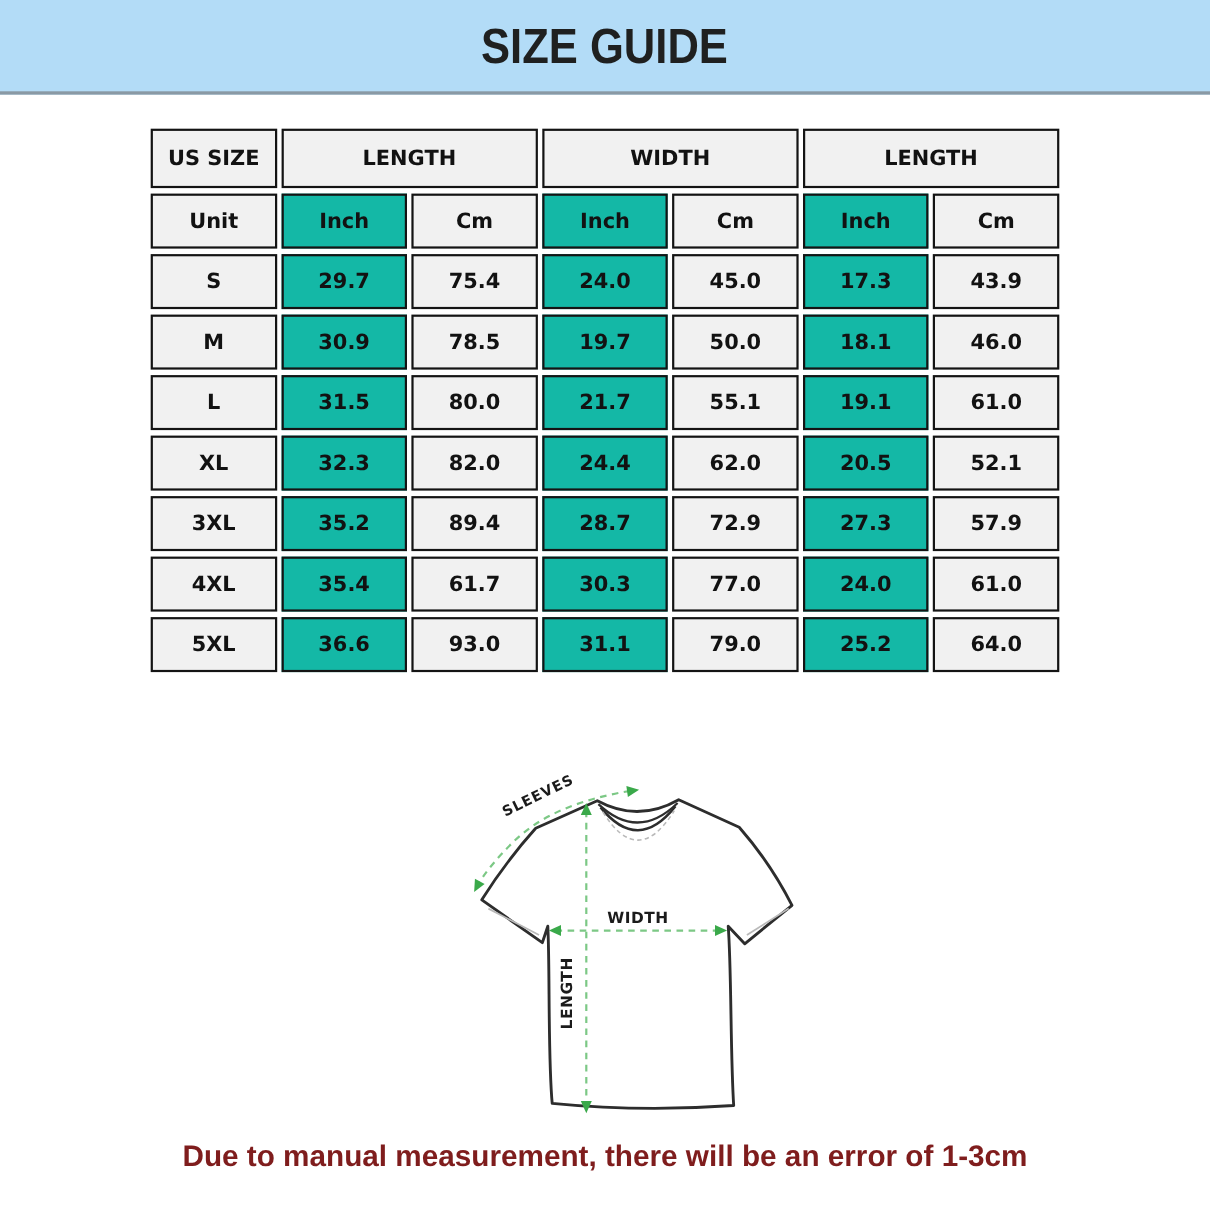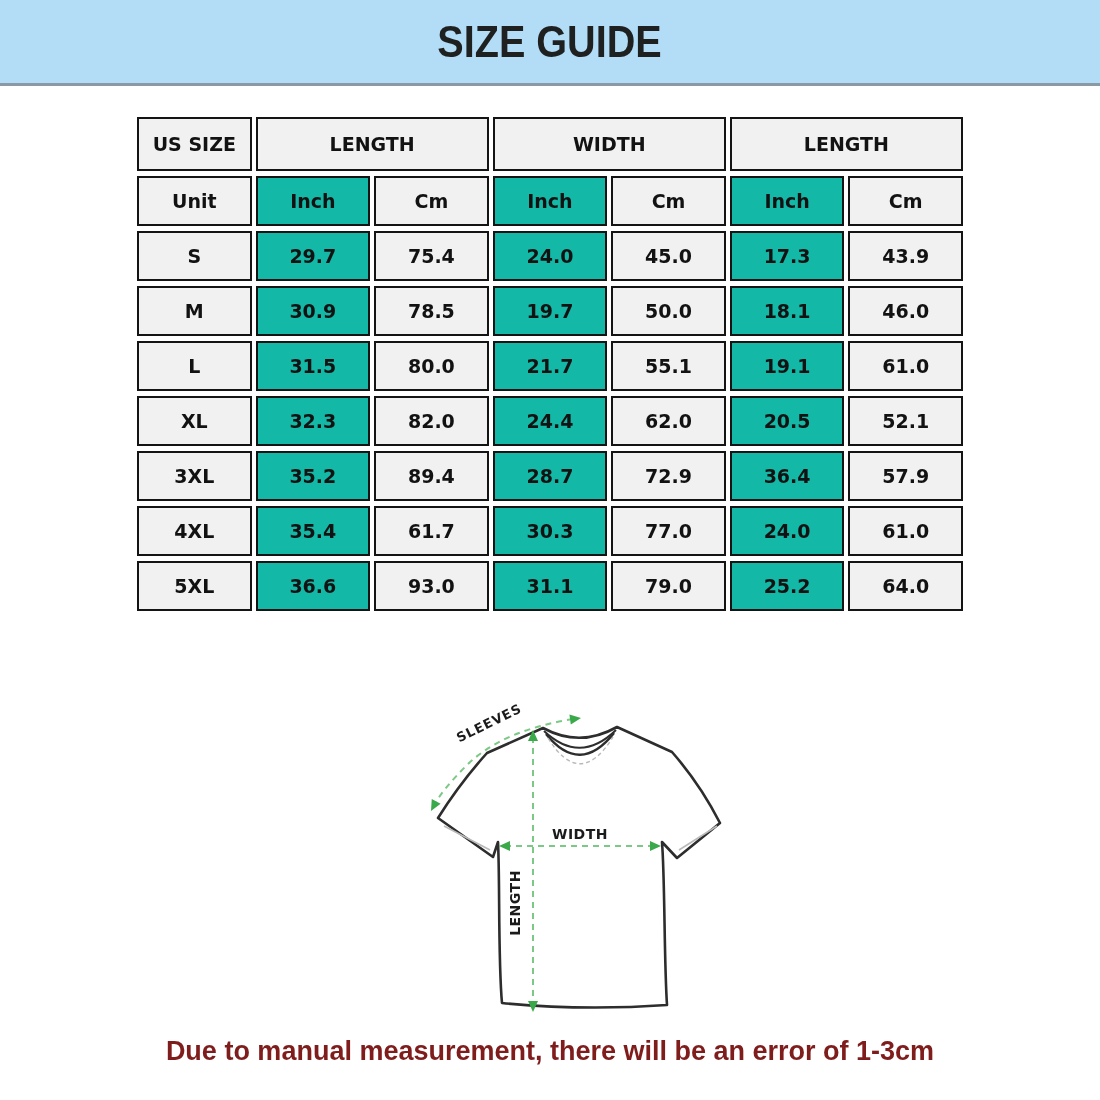--- a/index.html
+++ b/index.html
@@ -113,21 +113,21 @@
       <td class="bg-gray">62.0</td>
       <td class="bg-white">20.5</td>
       <td class="bg-gray">52.1</td>
     </tr>
     <tr>
       <td class="bg-gray">3XL</td>
       <td class="bg-white">35.2</td>
       <td class="bg-gray">89.4</td>
       <td class="bg-white">28.7</td>
       <td class="bg-gray">72.9</td>
-      <td class="bg-white">36.4</td>
+      <td class="bg-white">27.3</td>
       <td class="bg-gray">57.9</td>
     </tr>
     <tr>
       <td class="bg-gray">4XL</td>
       <td class="bg-white">35.4</td>
       <td class="bg-gray">61.7</td>
       <td class="bg-white">30.3</td>
       <td class="bg-gray">77.0</td>
       <td class="bg-white">24.0</td>
       <td class="bg-gray">61.0</td>

